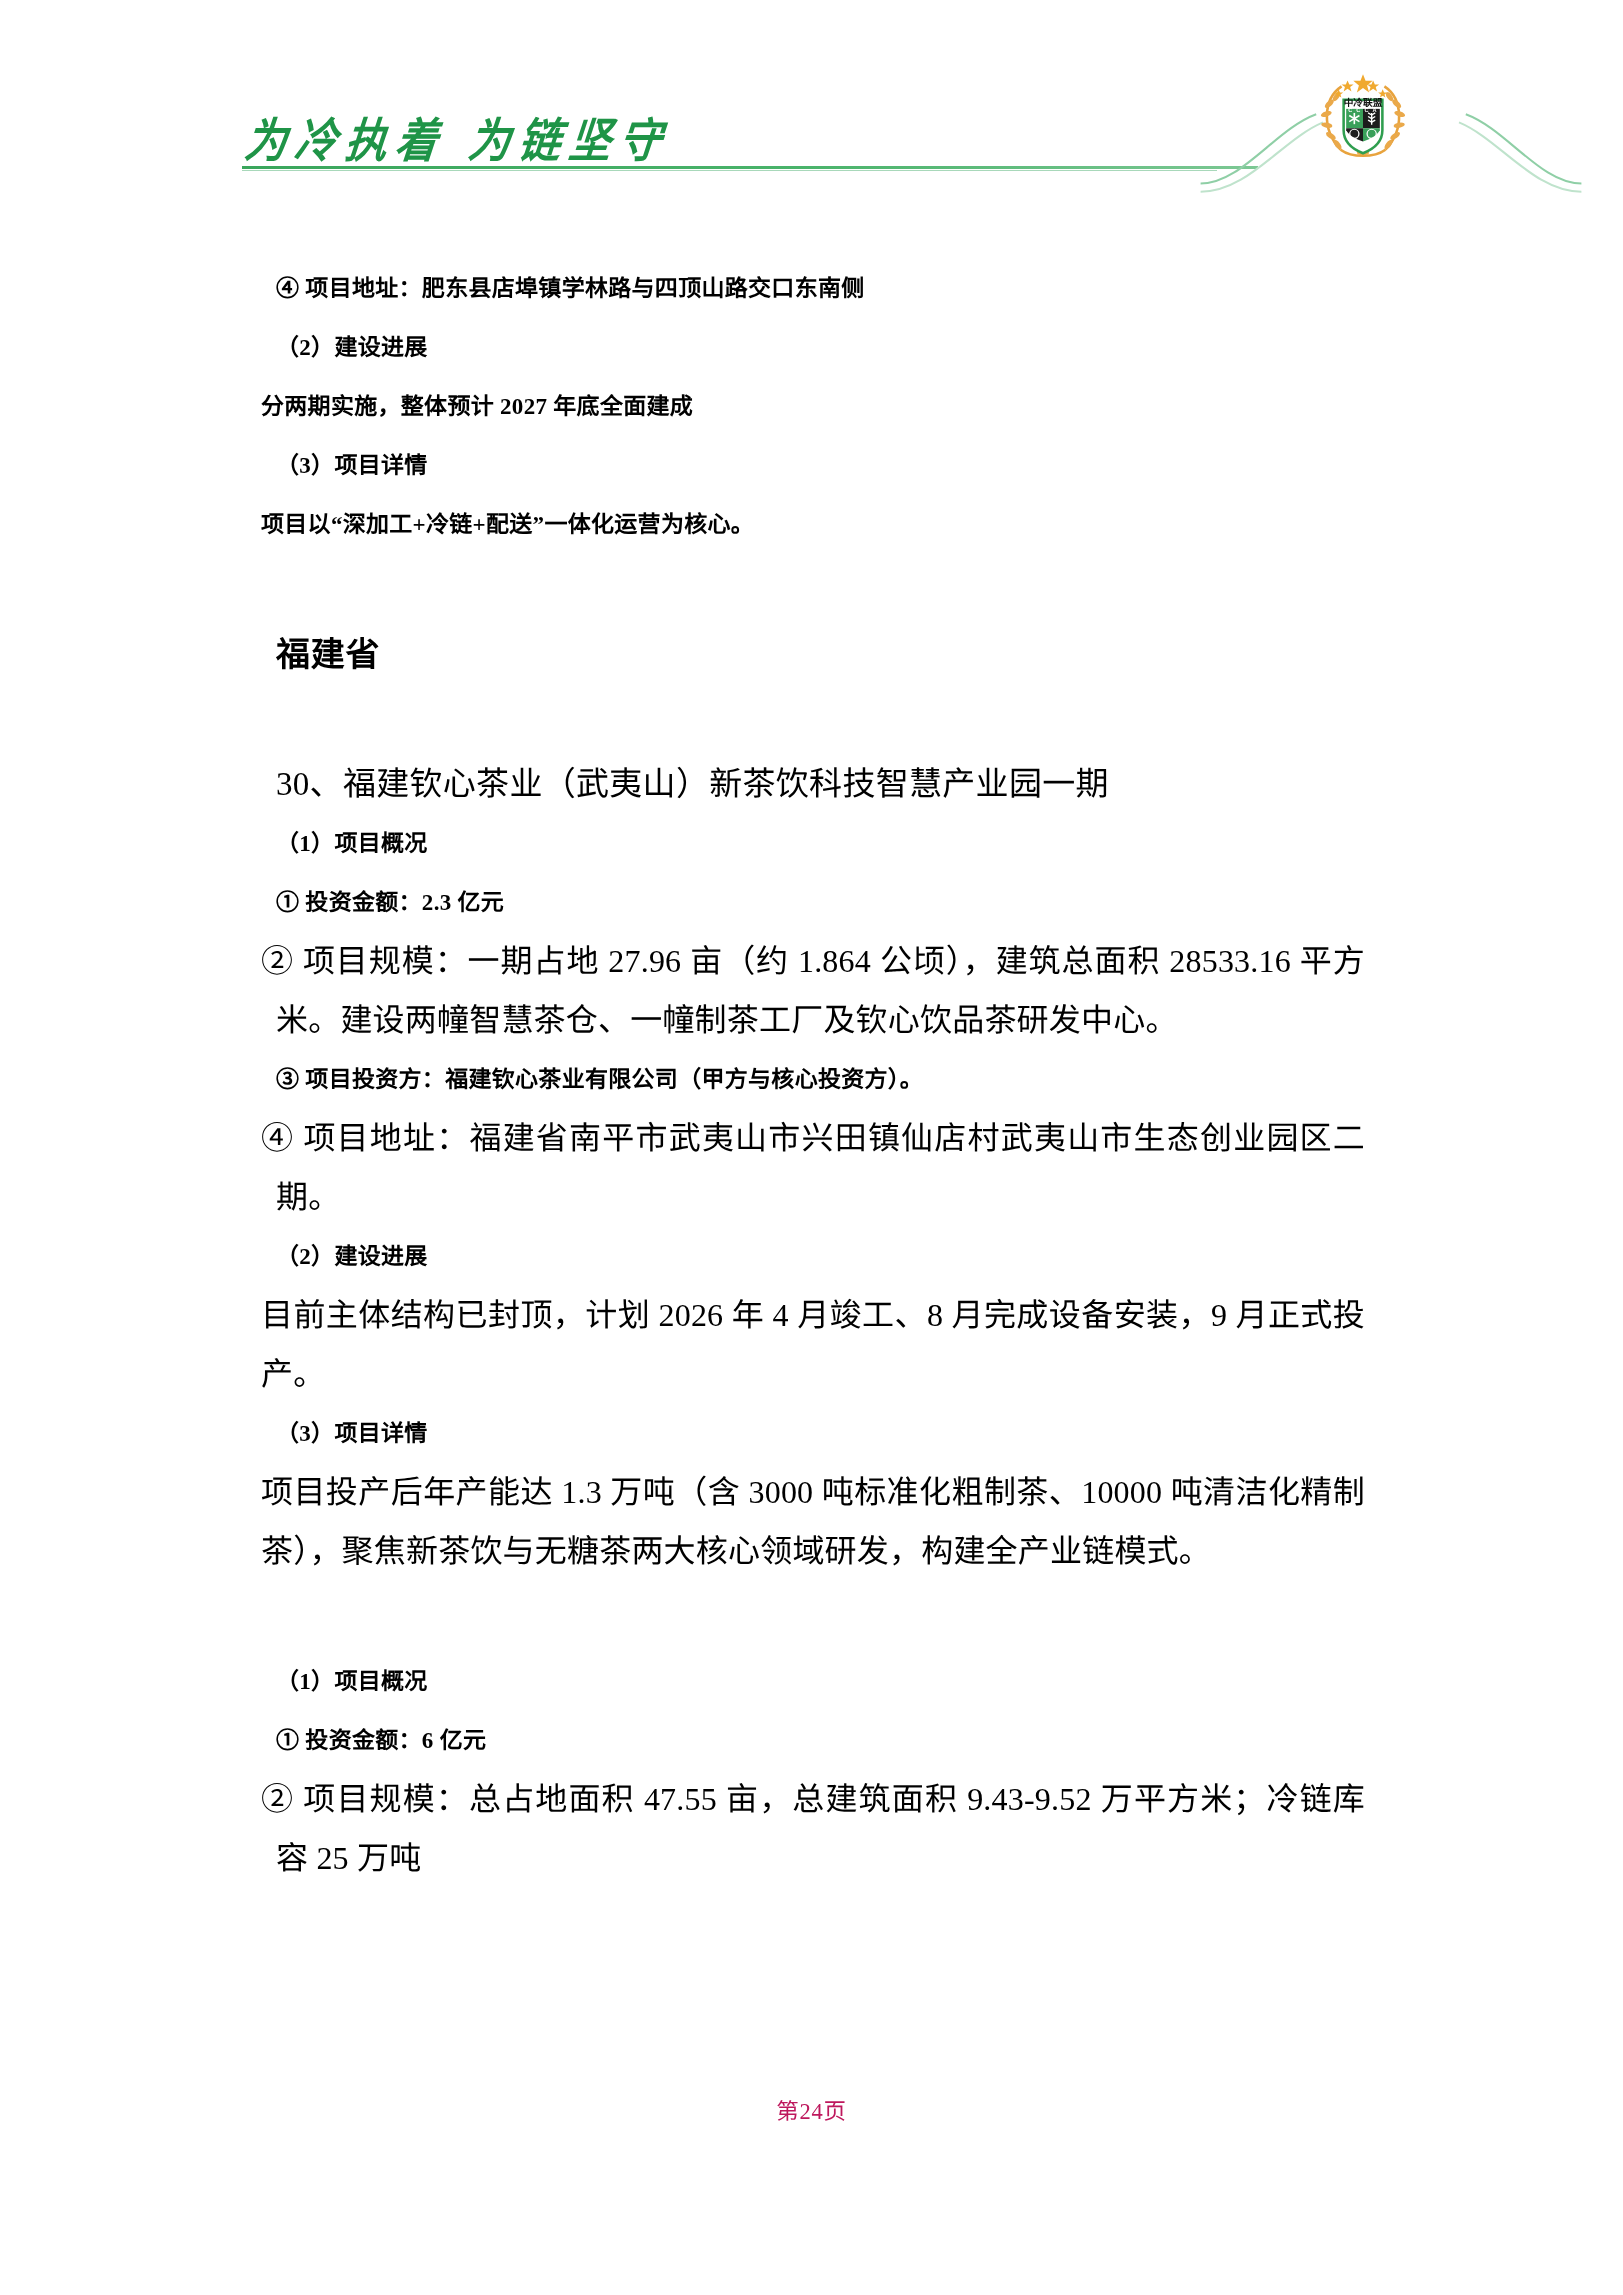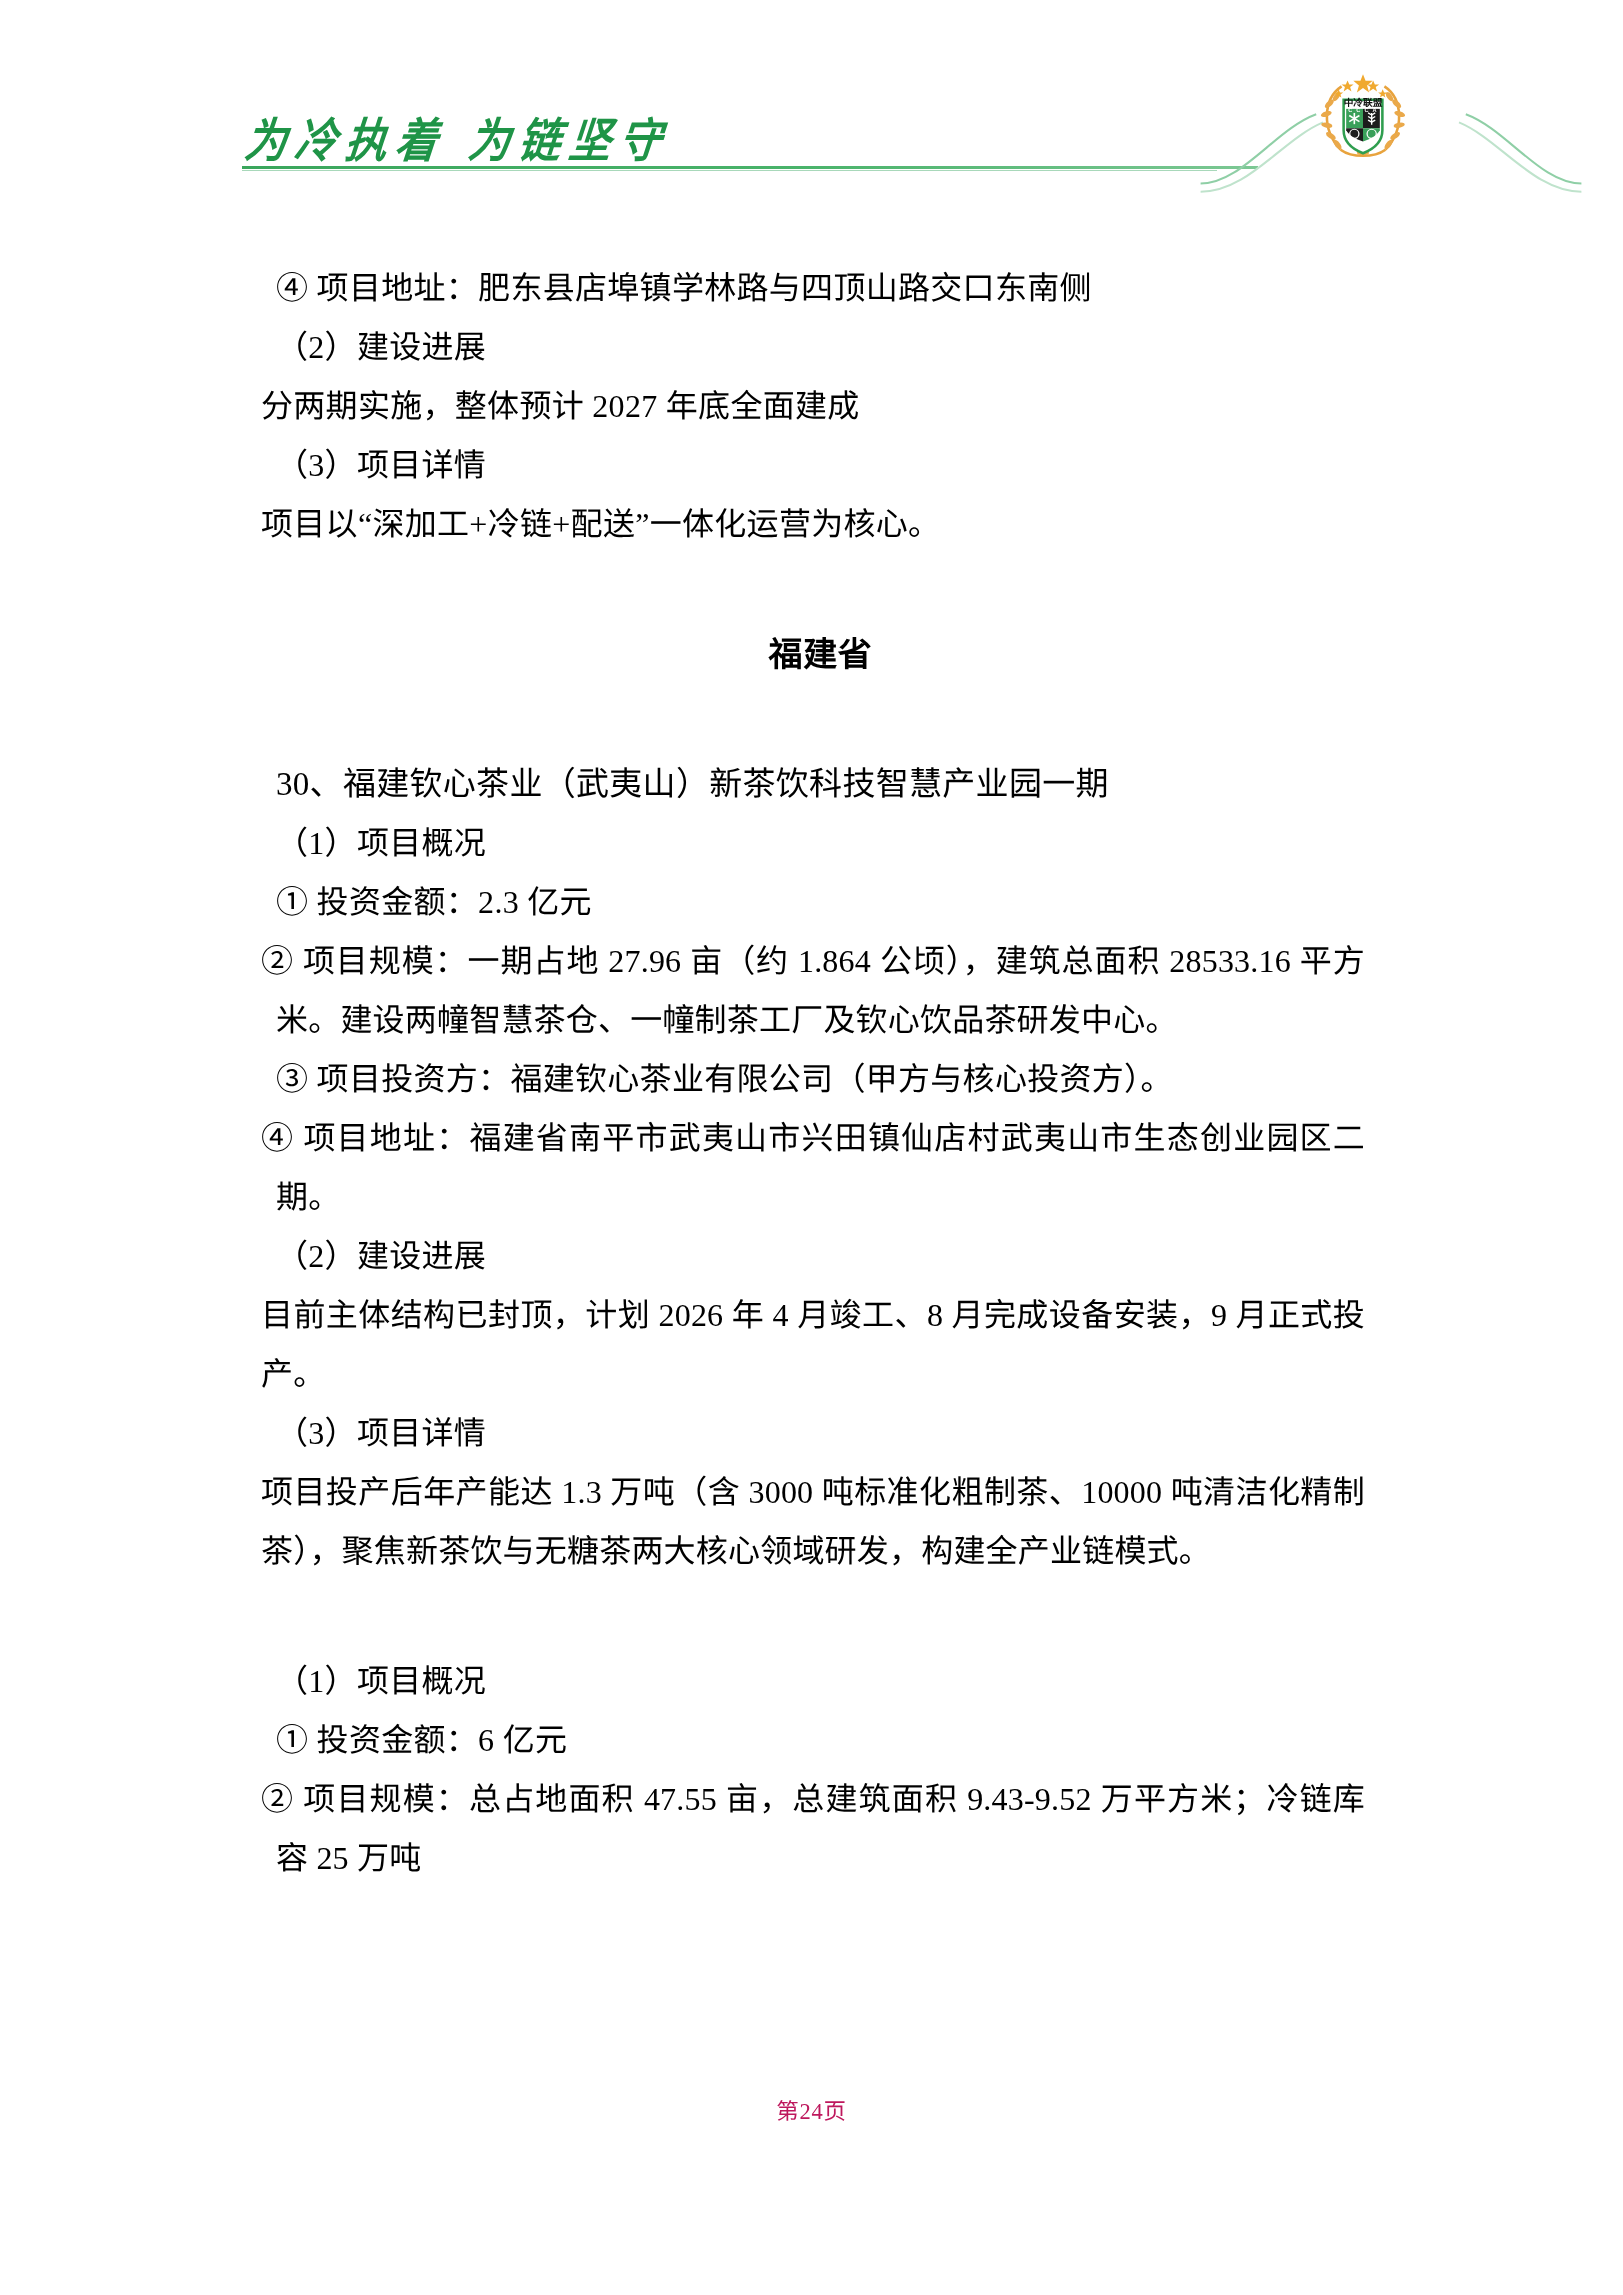--- a/index.html
+++ b/index.html
@@ -84,39 +84,39 @@
 
   
   .content {
     position: absolute;
     left: 261px;
     top: 259px;
     width: 1104px;
   }
 
   .line {
-    font-size: 32px;
+    font-size: 23px;
     line-height: 59px;
     letter-spacing: 0.3px;
     white-space: nowrap;
     color: #000000;
+    font-weight: bold;
   }
 
   .indent {
     text-indent: 0;
     padding-left: 15px;
   }
 
   .prov-heading {
     font-size: 34px;
     font-weight: bold;
     line-height: 59px;
     padding-left: 15px;
     letter-spacing: 0.7px;
-    text-align: center;
   }
 
   .proj-heading {
     font-size: 33px;
     font-weight: normal;
     line-height: 59px;
     letter-spacing: 0.3px;
     white-space: nowrap;
   }
   .gap-lg { height: 71px; }

